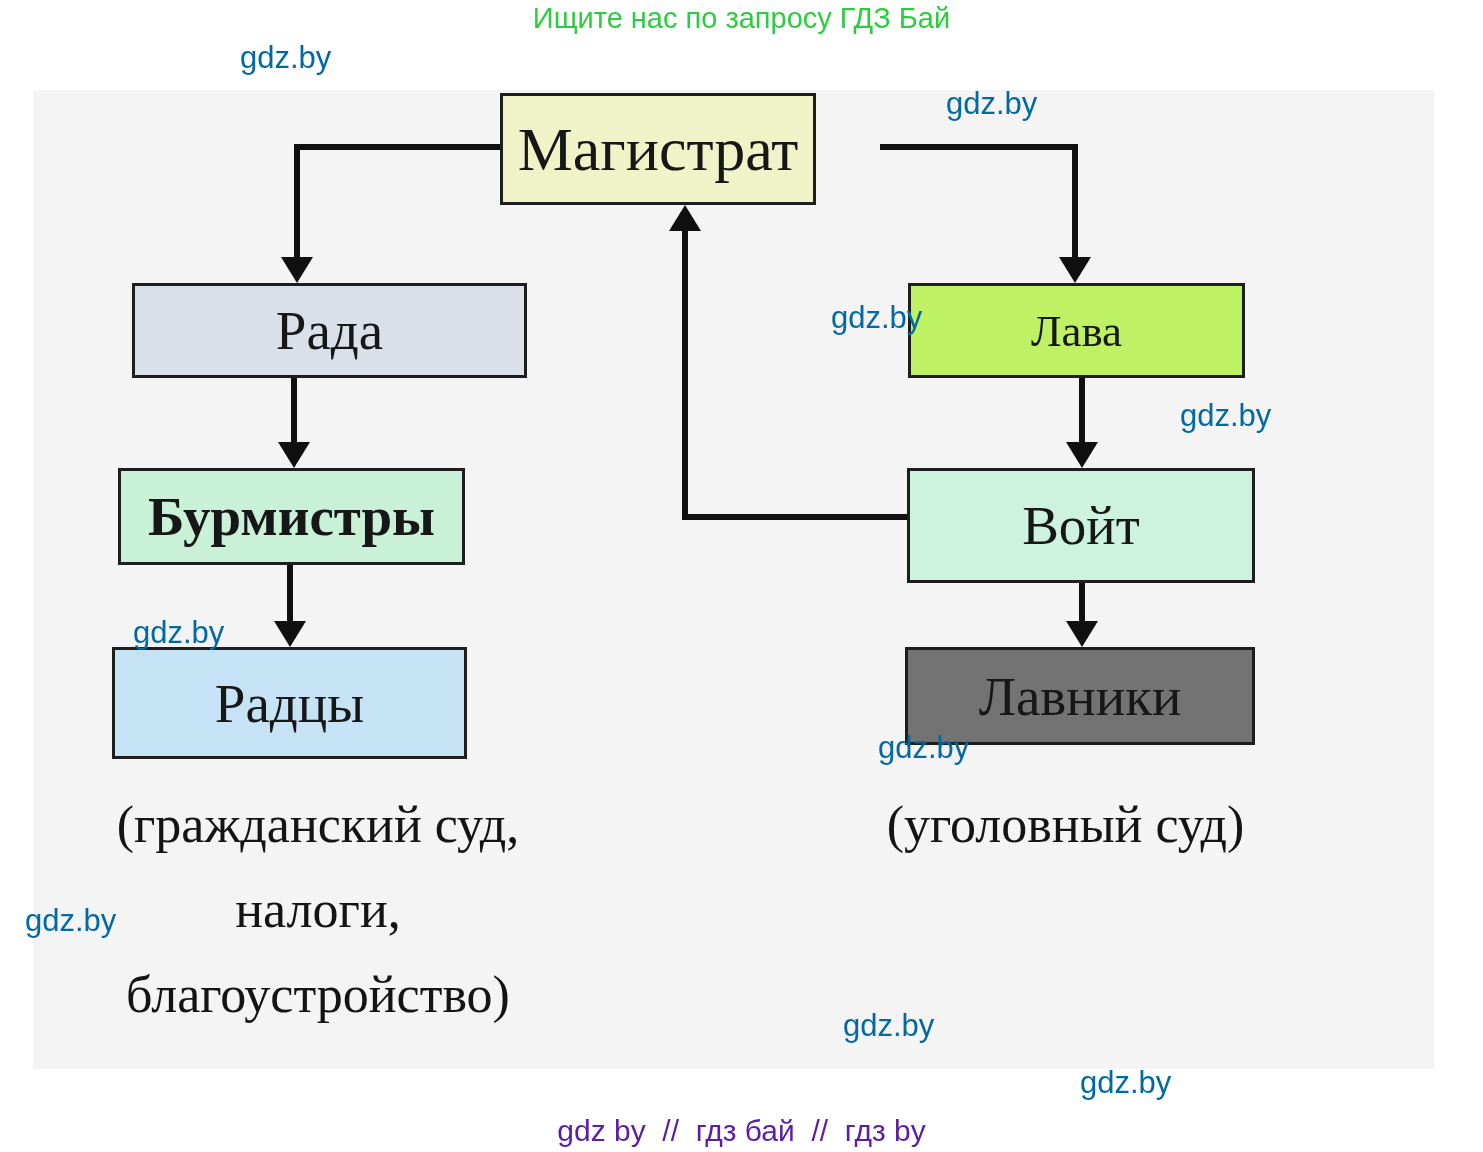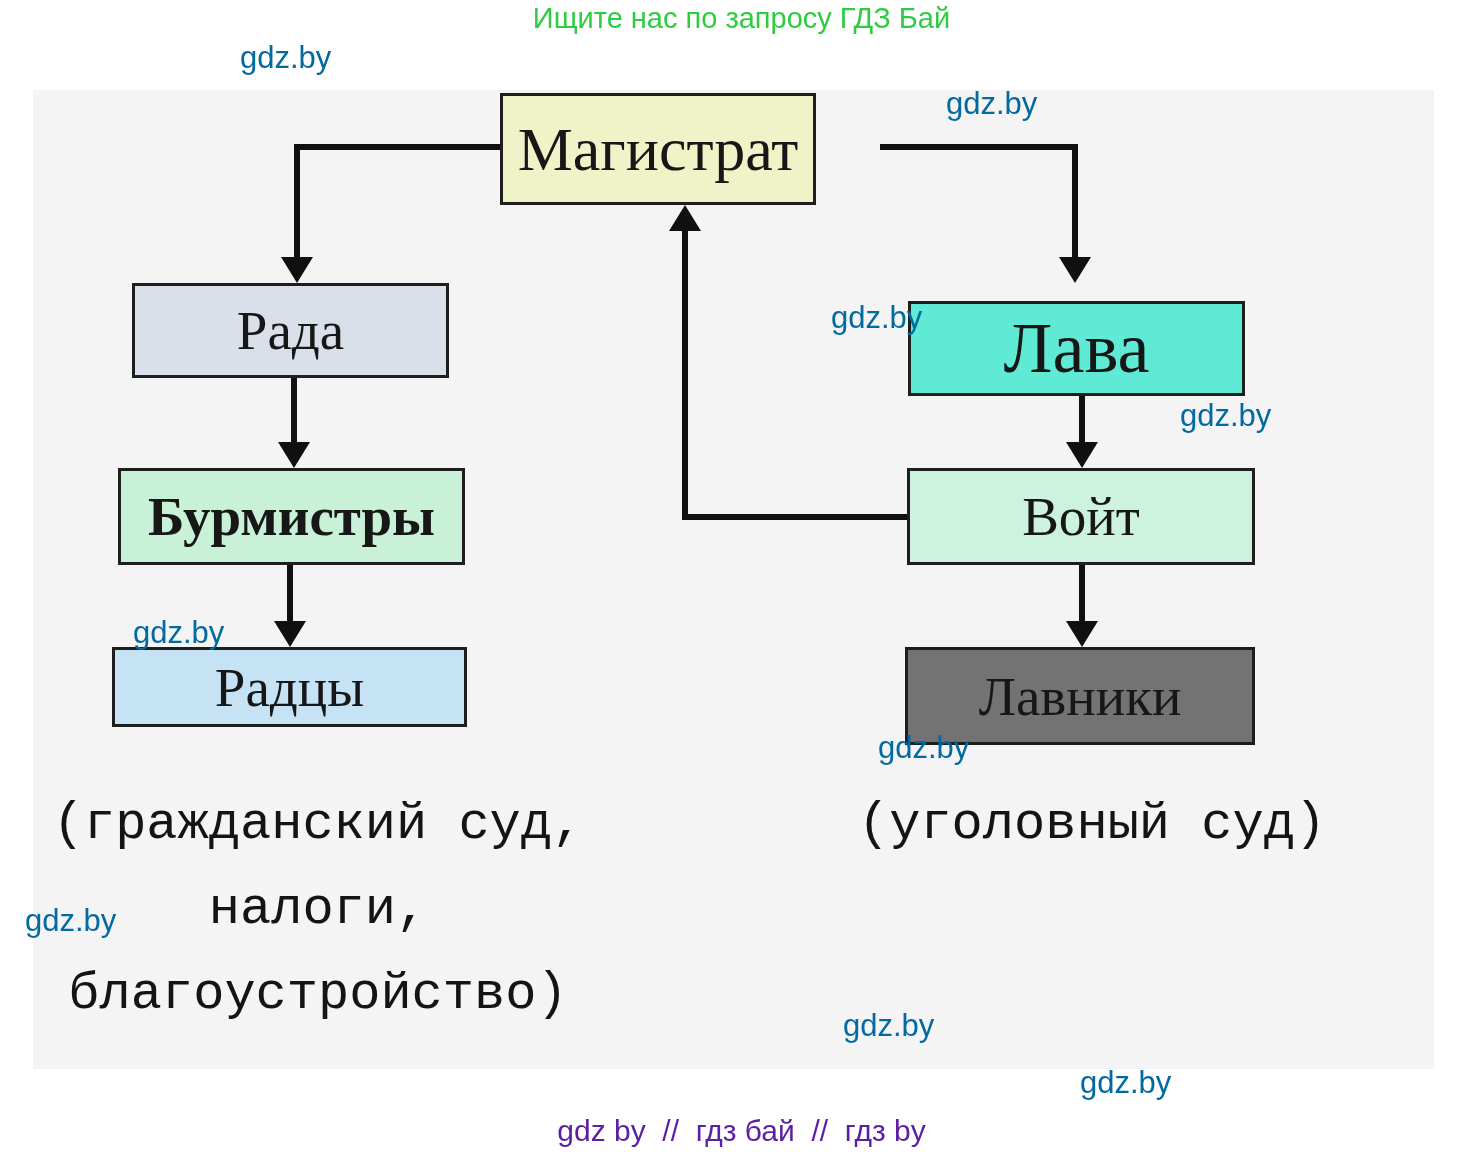--- a/index.html
+++ b/index.html
@@ -46,25 +46,25 @@
     display: flex;
     align-items: center;
     justify-content: center;
     border: 3px solid #1e1e1e;
     box-sizing: border-box;
     font-family: "Liberation Serif", "DejaVu Serif", serif;
     color: #171717;
     white-space: nowrap;
   }
   .n-magistrat { left: 500px; top: 93px;  width: 316px; height: 112px; background: #f0f2c8; font-size: 62px; }
-  .n-rada      { left: 132px; top: 283px; width: 317px; height: 95px;  background: #d9e0ea; font-size: 55px; }
-  .n-lava      { left: 908px; top: 283px; width: 337px; height: 95px;  background: #5eead4; font-size: 72px; margin-top: 18px; }
+  .n-rada      { left: 132px; top: 283px; width: 395px; height: 95px;  background: #d9e0ea; font-size: 55px; }
+  .n-lava      { left: 908px; top: 283px; width: 337px; height: 95px;  background: #bef264; font-size: 45px; }
   .n-burmistry { left: 118px; top: 468px; width: 347px; height: 97px;  background: #c9f1d8; font-size: 55px; font-weight: bold; }
-  .n-voit      { left: 907px; top: 468px; width: 348px; height: 97px;  background: #cdf3df; font-size: 55px; }
-  .n-radtsy    { left: 112px; top: 647px; width: 355px; height: 80px;  background: #c5e3f5; font-size: 55px; }
+  .n-voit      { left: 907px; top: 468px; width: 348px; height: 115px;  background: #cdf3df; font-size: 55px; }
+  .n-radtsy    { left: 112px; top: 647px; width: 355px; height: 112px;  background: #c5e3f5; font-size: 55px; }
   .n-lavniki   { left: 905px; top: 647px; width: 350px; height: 98px;  background: #737373; font-size: 55px; }
 
   .line {
     position: absolute;
     background: #101010;
   }
   .ah-down {
     position: absolute;
     width: 0; height: 0;
     border-left: 16px solid transparent;
@@ -73,21 +73,21 @@
   }
   .ah-up {
     position: absolute;
     width: 0; height: 0;
     border-left: 16px solid transparent;
     border-right: 16px solid transparent;
     border-bottom: 26px solid #101010;
   }
   .caption {
     position: absolute;
-    font-family: Liberation Mono, monospace;
+    font-family: Liberation Serif, serif;
     color: #141414;
     font-size: 52px;
     text-align: center;
     line-height: 85px;
     white-space: nowrap;
   }
   .cap-left  { left: 38px;  top: 782px; width: 560px; }
   .cap-right { left: 858px; top: 782px; width: 415px; line-height: 85px; }
   .footer {
     position: absolute;

